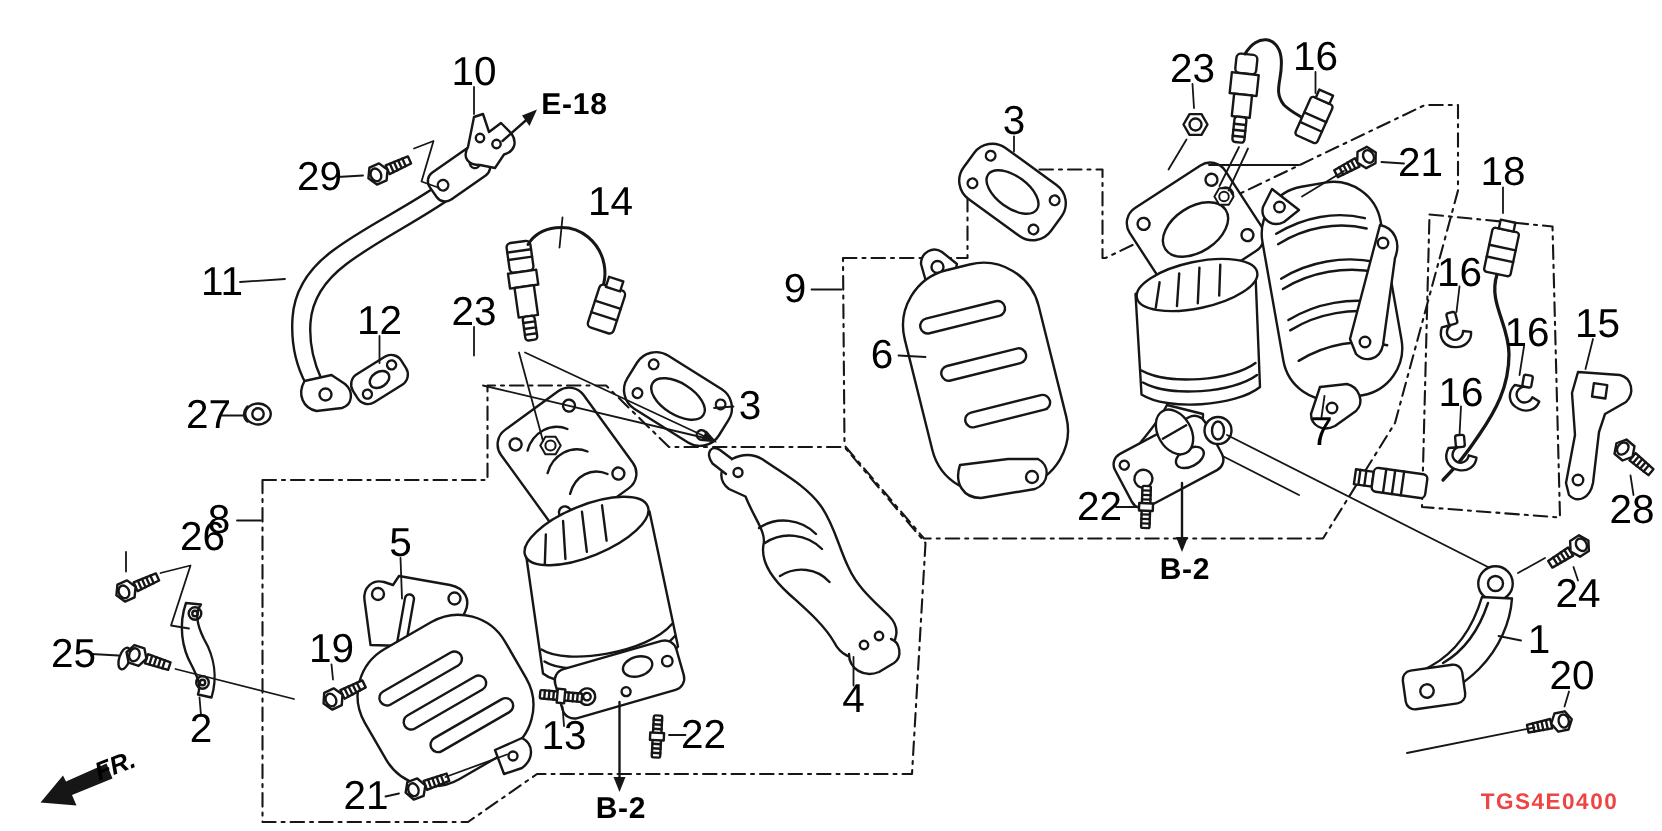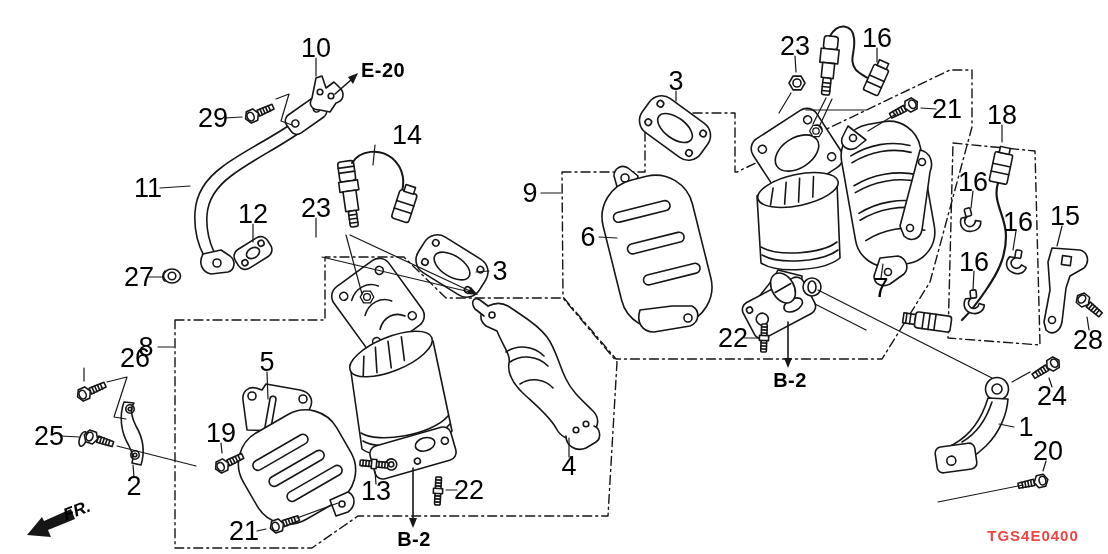--- a/index.html
+++ b/index.html
@@ -389,21 +389,21 @@
       <span class="callout" style="left: 469px; top: 490px;">22</span>
       <span class="callout" style="left: 733px; top: 338px;">22</span>
       <span class="callout" style="left: 316px; top: 208px;">23</span>
       <span class="callout" style="left: 795px; top: 46px;">23</span>
       <span class="callout" style="left: 1052px; top: 396px;">24</span>
       <span class="callout" style="left: 49px; top: 436px;">25</span>
       <span class="callout" style="left: 100px; top: 358px; margin-left: 35px;">26</span>
       <span class="callout" style="left: 139px; top: 277px;">27</span>
       <span class="callout" style="left: 1088px; top: 340px;">28</span>
       <span class="callout" style="left: 213px; top: 118px;">29</span>
-      <span class="callout ref" style="left: 383px; top: 70px;">E-20</span>
+      <span class="callout ref" style="left: 383px; top: 70px;">E-18</span>
       <span class="callout ref" style="left: 414px; top: 539px;">B-2</span>
       <span class="callout ref" style="left: 790px; top: 380px;">B-2</span>
     </div>
 
 <span class="fr-label" style="left:77px;top:511px;">FR.</span>
 
 <span class="fig-code" style="left:1033px;top:535px;">TGS4E0400</span>
 
 </div>
 

